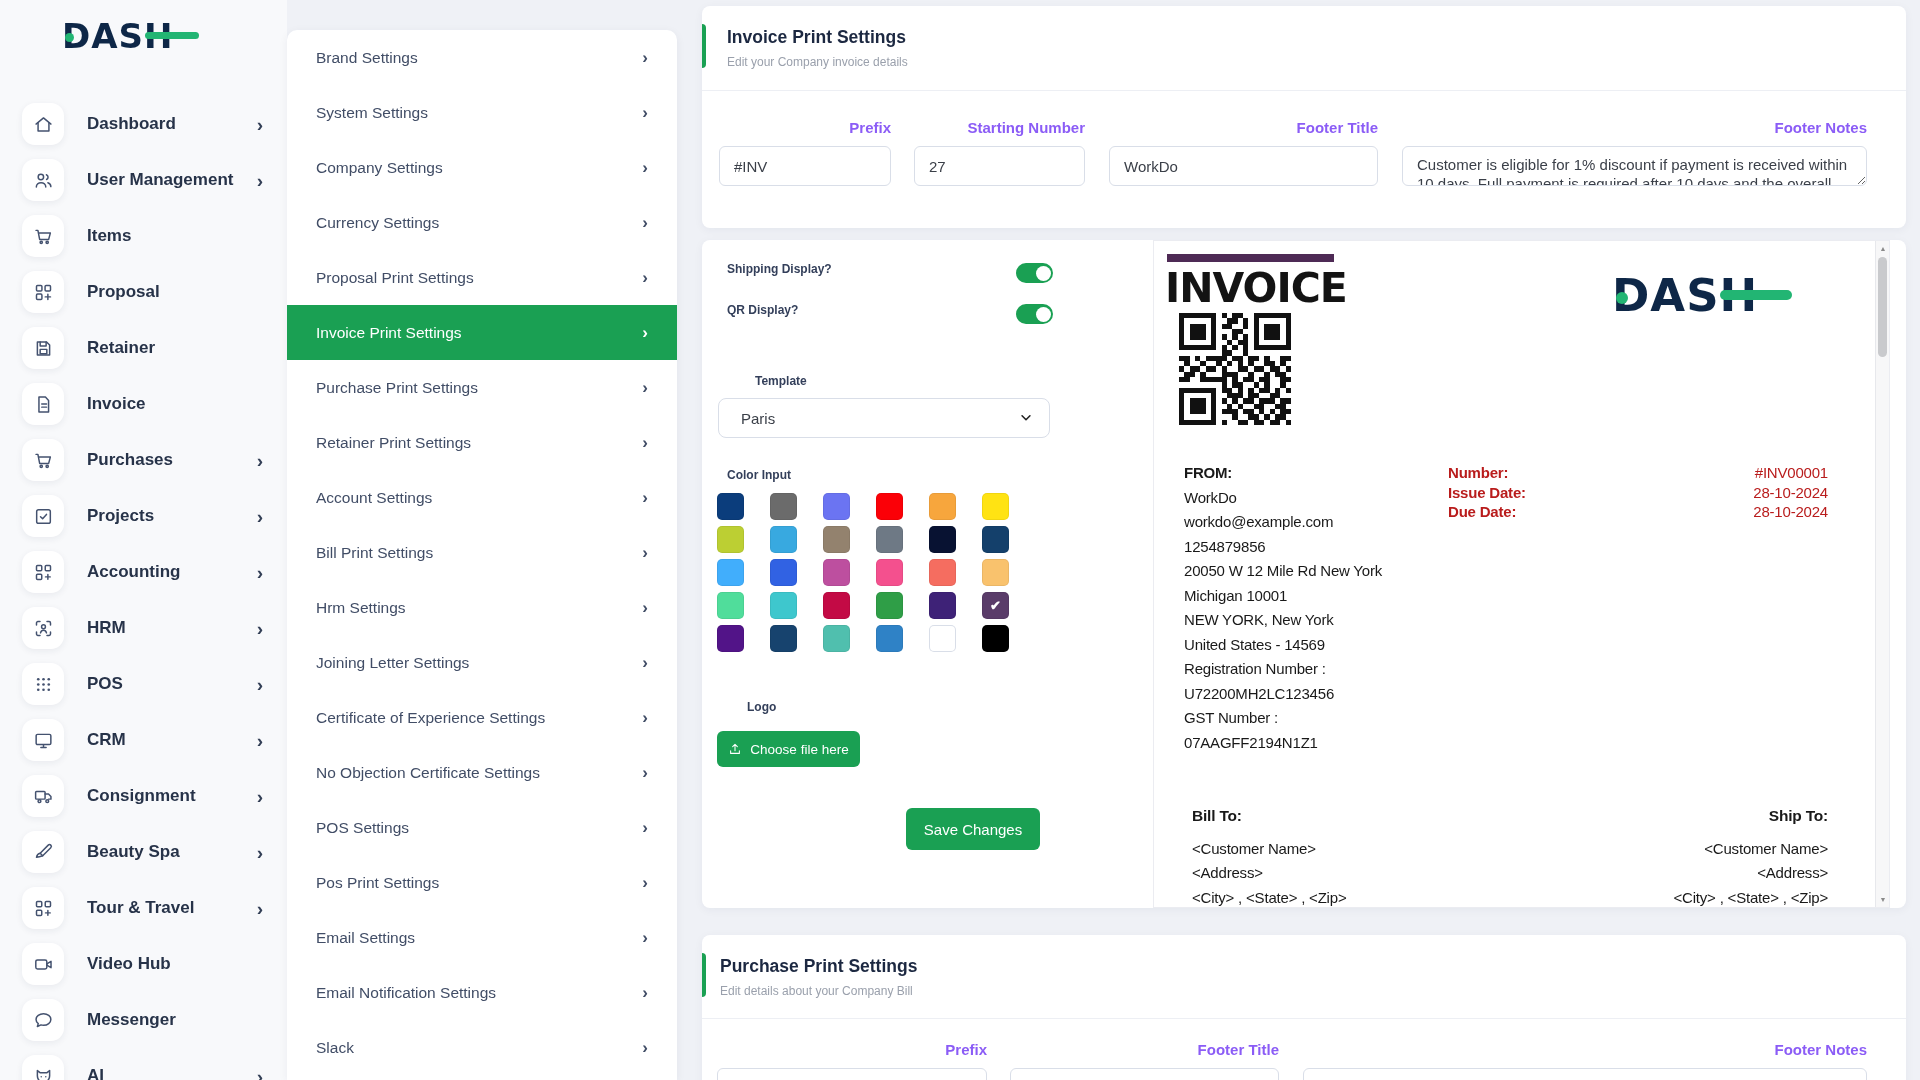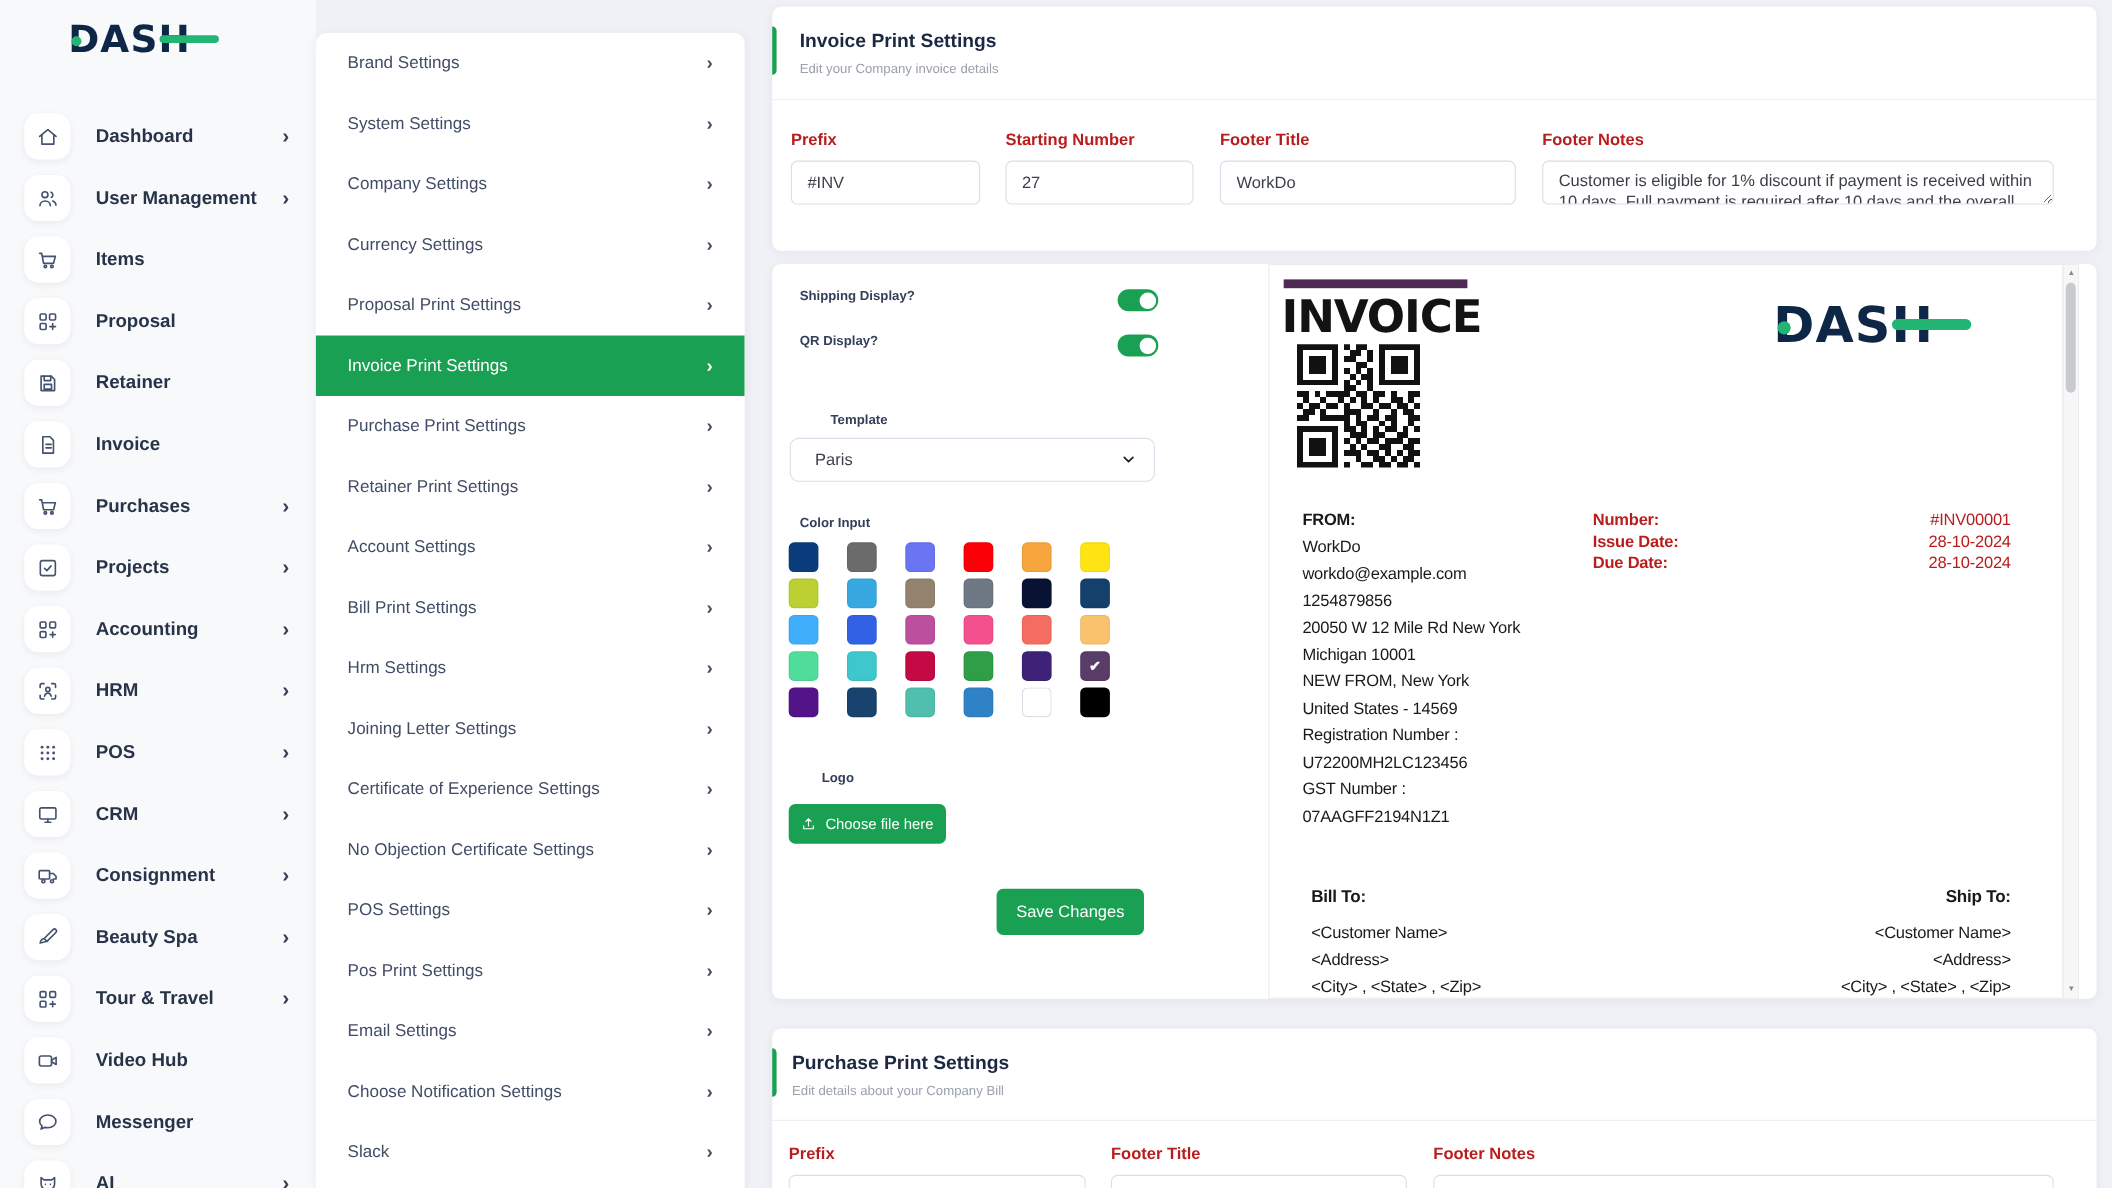--- a/index.html
+++ b/index.html
@@ -35,21 +35,21 @@
   .set-item.selected .chev { color:#fff; }
   
   .card { position:absolute; left:702px; width:1204px; background:#fff; border-radius:8px;
           box-shadow:0 2px 10px rgba(25,39,70,.05); }
   .card-head { position:relative; padding:21px 0 0 25px; }
   .accent { position:absolute; left:0; top:18px; width:4px; height:44px; background:#1aa053; border-radius:0 4px 4px 0; }
   .card-title { font-size:17.5px; font-weight:700; color:#1c2841; }
   .card-sub { font-size:12px; color:#9aa0ac; margin-top:7px; }
   .divider { border-top:1px solid #edeff4; }
   .field { position:absolute; }
-  .f-label { font-size:15px; font-weight:600; color:#b91c1c; }
+  .f-label { font-size:15px; font-weight:600; color:#8b5cf6;text-align:right; }
   .f-input, .f-area, .f-select {
     margin-top:10px; width:100%; height:40px; border:1px solid #d9dee8; border-radius:6px;
     padding:0 14px; font-size:15px; color:#3a3f48; background:#fff; font-family:"Liberation Sans",sans-serif; }
   .f-area { padding:8px 14px; line-height:19px; resize:vertical; overflow:hidden; }
   
   .toggle-label { position:absolute; font-size:12px; font-weight:600; color:#333f5a; }
   .toggle { position:absolute; width:37px; height:20px; border-radius:10px; background:#1aa053; cursor:pointer; }
   .toggle .knob { position:absolute; right:2.5px; top:2.5px; width:15px; height:15px; border-radius:50%; background:#fff; }
   .select-box { position:absolute; width:332px; height:40px; border:1px solid #d9dee8; border-radius:8px;
                 display:flex; align-items:center; padding:0 16px 0 22px; font-size:15px; color:#3a3f48; cursor:pointer; }
@@ -358,21 +358,21 @@
     </div>
     <div class="set-item">
       <span>Pos Print Settings</span>
       <span class="chev">›</span>
     </div>
     <div class="set-item">
       <span>Email Settings</span>
       <span class="chev">›</span>
     </div>
     <div class="set-item">
-      <span>Choose Notification Settings</span>
+      <span>Email Notification Settings</span>
       <span class="chev">›</span>
     </div>
     <div class="set-item">
       <span>Slack</span>
       <span class="chev">›</span>
     </div>
   </div>
 
 <div class="card" style="top:6px; height:222px;">
   <div class="card-head">
@@ -723,21 +723,21 @@
     </div>
 
     <div class="pv-from">
       <div class="hd">FROM:</div>
       <div id="pv-from-lines">
           <div>WorkDo</div>
           <div>workdo@example.com</div>
           <div>1254879856</div>
           <div>20050 W 12 Mile Rd New York</div>
           <div>Michigan 10001</div>
-          <div>NEW FROM, New York</div>
+          <div>NEW YORK, New York</div>
           <div>United States - 14569</div>
           <div>Registration Number :</div>
           <div>U72200MH2LC123456</div>
           <div>GST Number :</div>
           <div>07AAGFF2194N1Z1</div>
         </div>
     </div>
 
     <div class="pv-meta" id="pv-meta">
         <div class="row">

